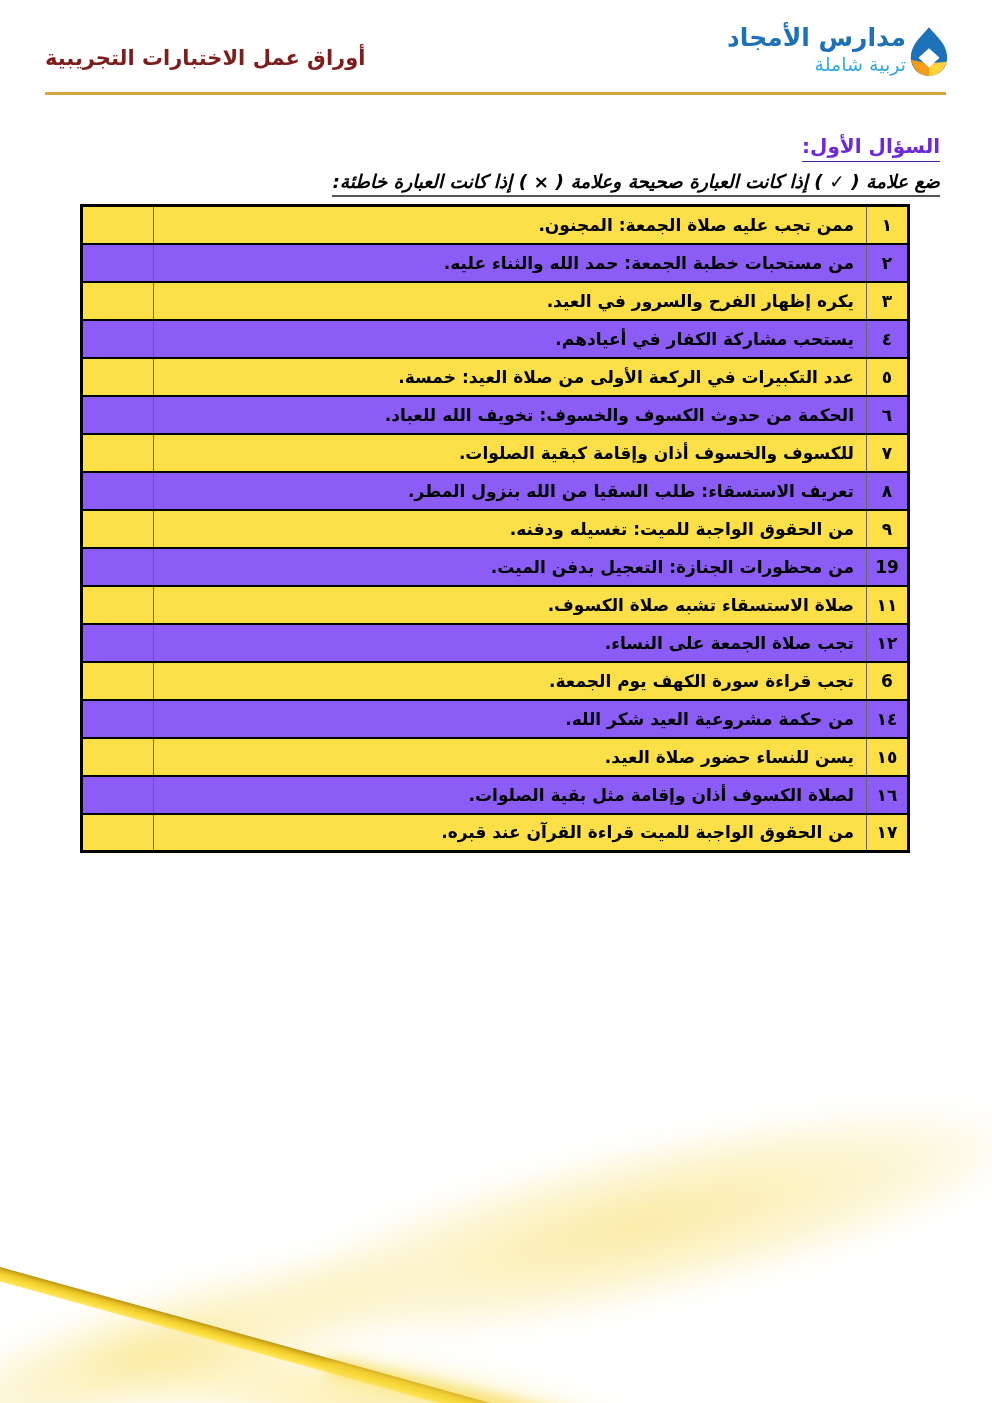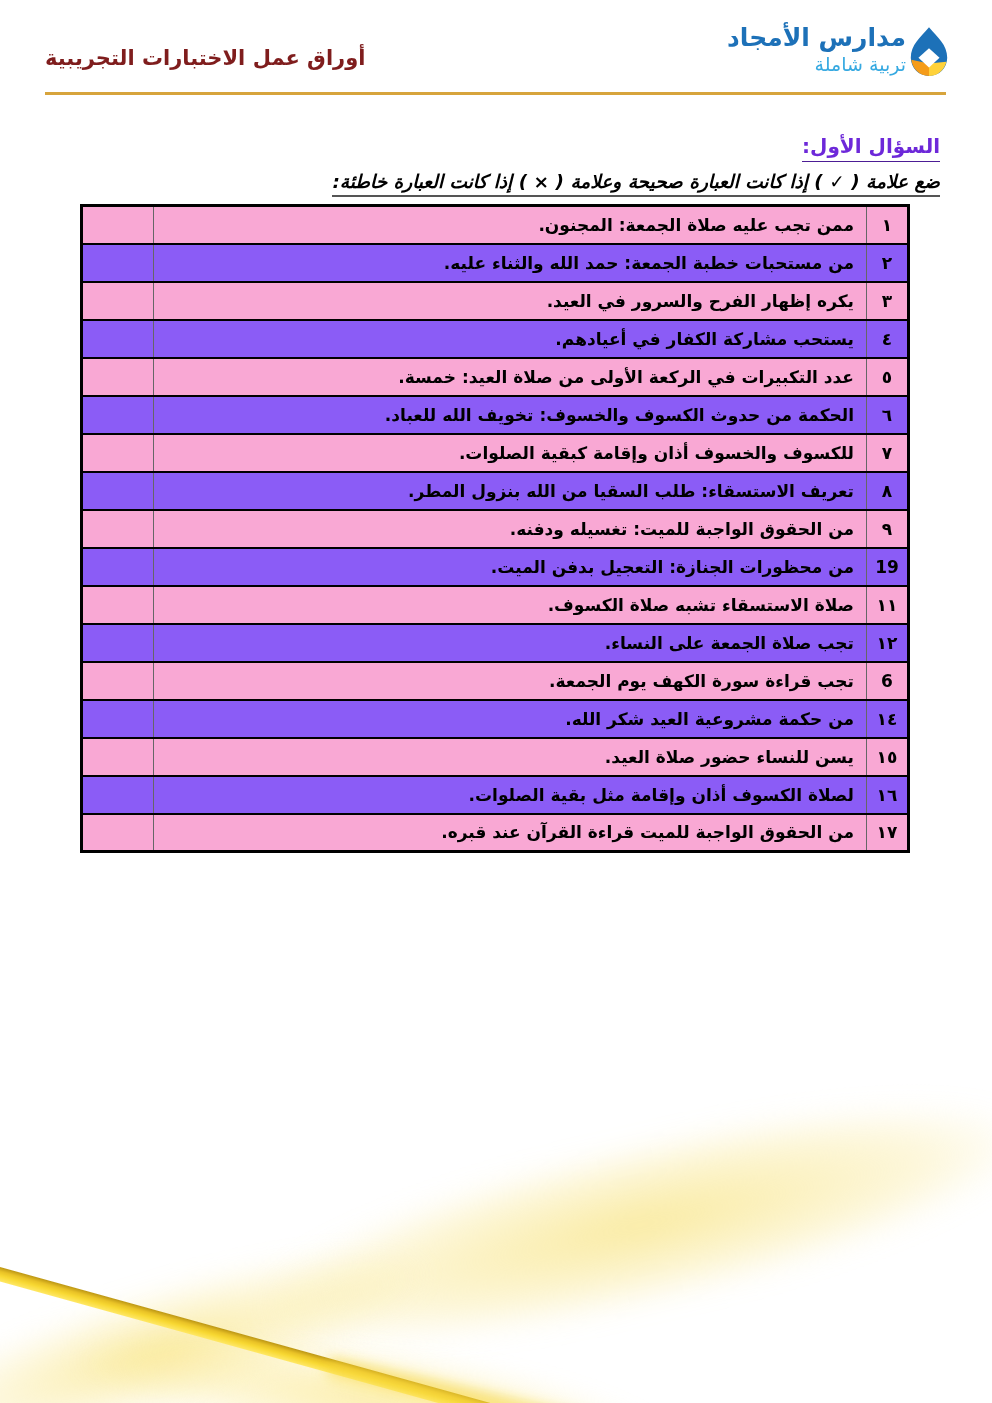--- a/index.html
+++ b/index.html
@@ -57,21 +57,21 @@
     border:3px solid #000;
     table-layout:fixed;
   }
   .tf-table td {
     height:38px;
     border-top:2px solid #000;
     border-bottom:2px solid #000;
     border-left:1px solid #666;
     border-right:1px solid #666;
     font-weight:bold; color:#000;
-    background:#f9a8d4;
+    background:#fde047;
     vertical-align:middle;
   }
   .tf-table td.num { width:42px; text-align:center; font-size:17px; }
   .tf-table td.stmt { text-align:right; padding:0 12px; font-size:17px; }
   .tf-table td.ans { width:72px; }
   .tf-table tr.alt td { background:#8b5cf6; }
 
   
   .swoosh-soft-1 {
     position:absolute; left:260px; top:1150px; width:760px; height:150px;

